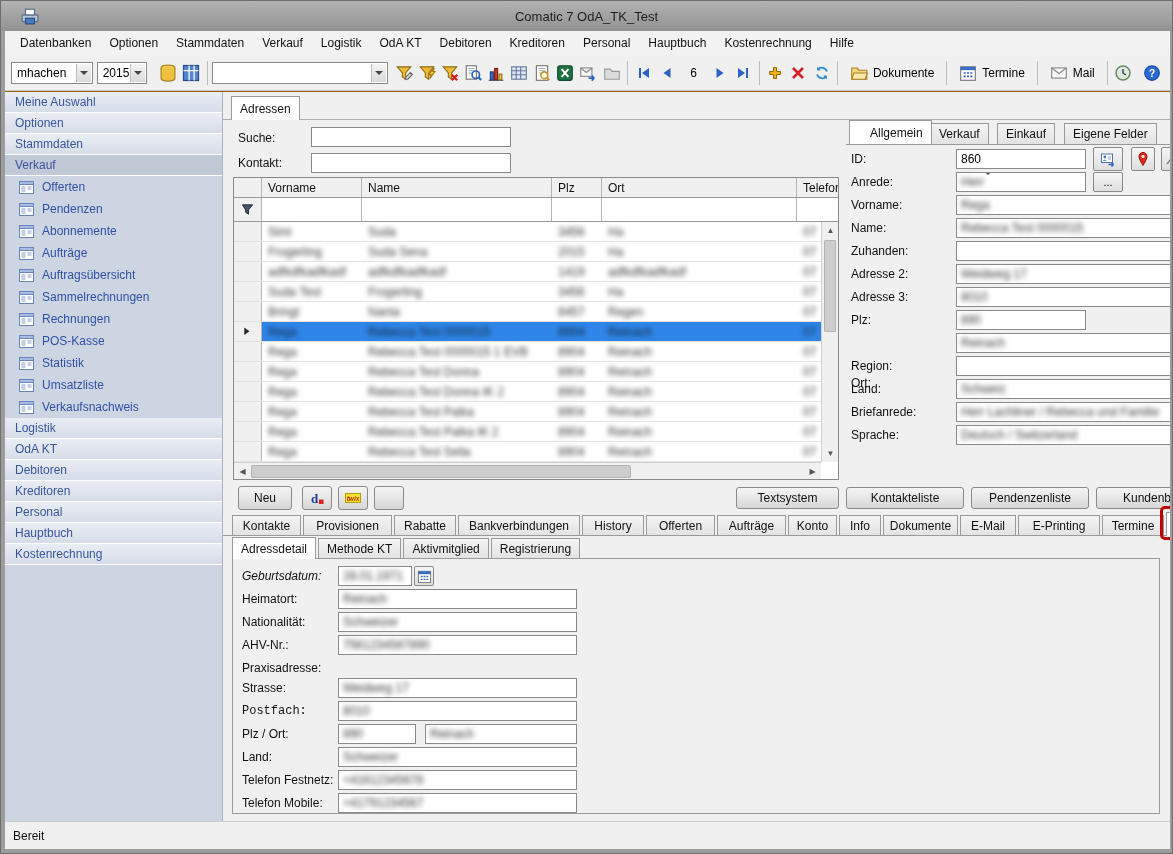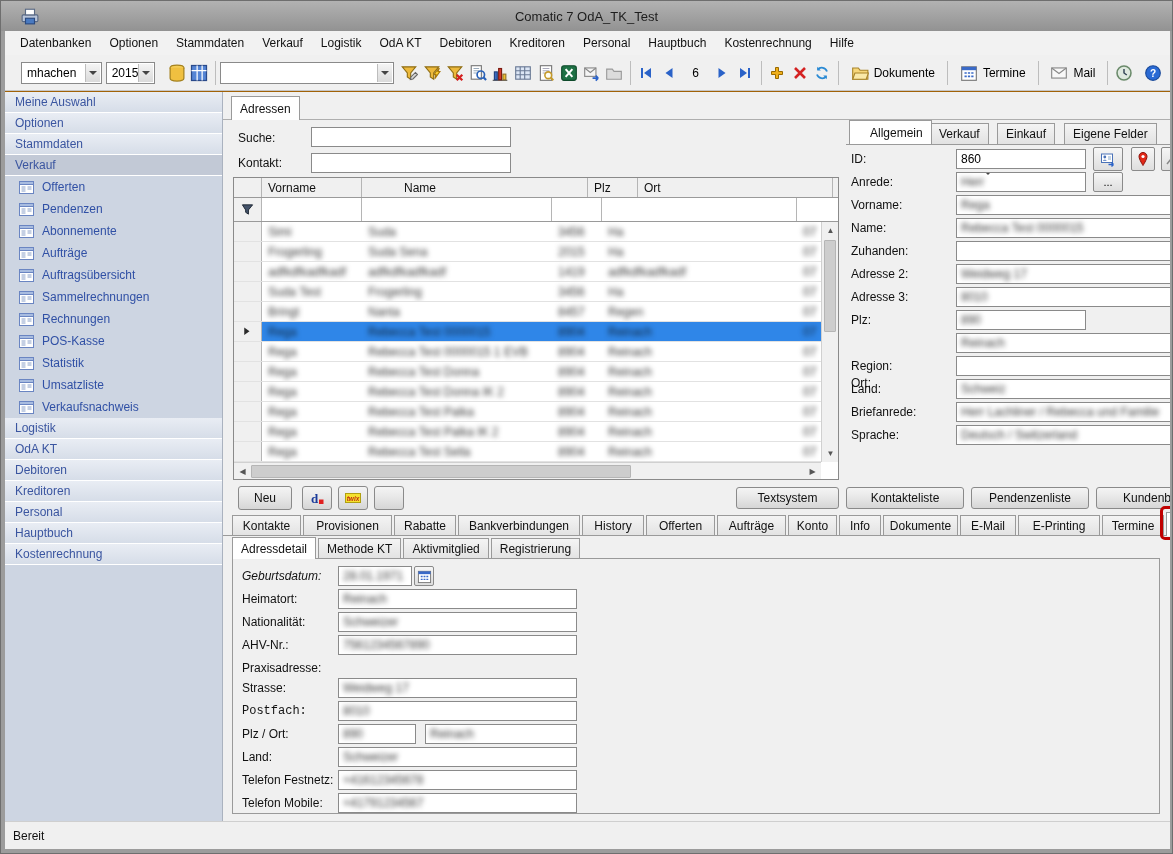--- a/index.html
+++ b/index.html
@@ -4,21 +4,21 @@
 <style>
   html,body{margin:0;padding:0;background:#555;font-family:"Liberation Sans",sans-serif;}
   *{box-sizing:border-box;}
   .window{position:relative;width:1173px;height:854px;background:#9c9c9c;border:1px solid #6e6e6e;overflow:hidden;}
   .titlebar{position:absolute;left:0;top:0;width:100%;height:30px;background:linear-gradient(#b2b2b2,#929292);display:flex;align-items:center;}
   .titlebar .appico{margin-left:20px;width:18px;height:18px;}
   .titlebar .title{position:absolute;left:0;right:0;text-align:center;font-size:13px;color:#1d1d1d;}
   .frame{position:absolute;left:4px;top:30px;width:1165px;height:818px;background:#a16207;overflow:hidden;}
   .menubar{position:absolute;left:0;top:0;width:100%;height:24px;background:#f2f2f2;display:flex;align-items:center;padding-left:6px;}
   .menu-item{font-size:12px;color:#111;padding:3px 9px;cursor:default;}
-  .toolbar{position:absolute;left:0;top:24px;width:100%;height:36px;background:#f0f0f0;border-bottom:1px solid #c6c6c6;display:flex;align-items:center;padding-left:16px;}
+  .toolbar{position:absolute;left:0;top:24px;width:100%;height:36px;background:#f0f0f0;border-bottom:1px solid #c6c6c6;display:flex;align-items:center;padding-left:6px;}
   .tb-sep{width:1px;height:24px;background:#bdbdbd;margin:0 4px;}
   .combo{height:22px;background:#fff;border:1px solid #8a8a8a;display:flex;align-items:center;position:relative;font-size:12px;padding-left:5px;margin-right:4px;}
   .combo .arrowbox{position:absolute;right:1px;top:1px;bottom:1px;width:15px;background:linear-gradient(#f4f4f4,#dadada);border-left:1px solid #bdbdbd;display:flex;align-items:center;justify-content:center;}
   .dd-arrow{width:0;height:0;border-left:4px solid transparent;border-right:4px solid transparent;border-top:4px solid #444;}
   .tbico{width:26px;height:26px;display:flex;align-items:center;justify-content:center;border:1px solid transparent;border-radius:2px;}
   .tb-label-btn{display:flex;align-items:center;gap:5px;font-size:12px;padding:3px 7px;border:1px solid transparent;border-radius:2px;}
   .recpos{font-size:12px;padding:0 12px;}
   .sidebar{position:absolute;left:0;top:61px;width:218px;bottom:28px;background:#cdd5e2;border-right:1px solid #aab2bf;overflow:hidden;}
   .sb-header{height:21px;line-height:21px;padding-left:10px;font-size:12px;color:#3a55a0;background:linear-gradient(#e9edf4,#d6dde8);border-bottom:1px solid #fff;cursor:default;}
   .sb-header.active{background:#c2c9d6;}
@@ -434,21 +434,21 @@
         <div class="tab active" style="left: 8px; top: 4px; height: 24px; position: absolute; display: flex;">Adressen</div>
         <div class="pageline" style="left: 0px; top: 27px; width: 947px; height: 1px; position: absolute; background: rgb(174, 174, 174);"></div>
         <span class="fieldlabel" style="left: 15px; top: 39px; position: absolute;">Suche:</span>
         <div class="input" style="left: 88px; top: 35px; width: 200px; height: 20px; position: absolute;"></div>
         <span class="fieldlabel" style="left: 15px; top: 64px; position: absolute;">Kontakt:</span>
         <div class="input" style="left: 88px; top: 61px; width: 200px; height: 20px; position: absolute;"></div>
         <div class="grid">
           <div class="gheader">
             <div class="gh-cell" style="width: 28px;"></div>
             <div class="gh-cell" style="width: 100px;">Vorname</div>
-            <div class="gh-cell" style="width: 190px; margin-left: 36px;">Name</div>
+            <div class="gh-cell" style="width: 190px;">Name</div>
             <div class="gh-cell" style="width: 50px;">Plz</div>
             <div class="gh-cell" style="width: 195px;">Ort</div>
             <div class="gh-cell" style="width: 150px;">Telefon</div>
           </div>
           <div class="gfilter">
             <div class="gf-cell" style="width: 28px; background: rgb(240, 240, 240);">
               <span>
                 <svg width="13" height="13" viewBox="0 0 14 14" xmlns="http://www.w3.org/2000/svg">
                   <path d="M1.5 2h11L8 7.5V12l-3-2V7.5z" fill="#44536a" stroke="#1a2430"></path>
                 </svg>

